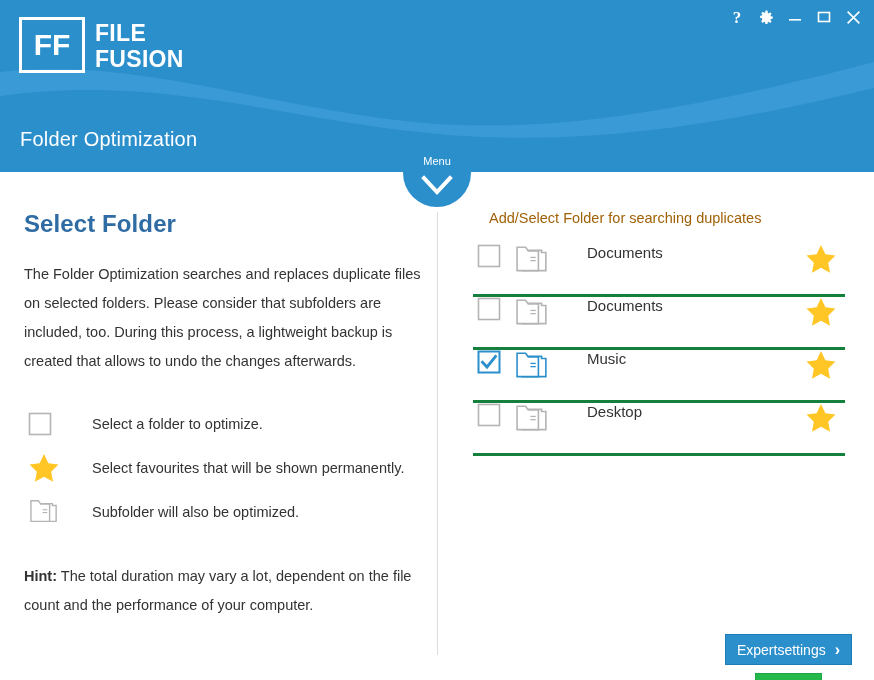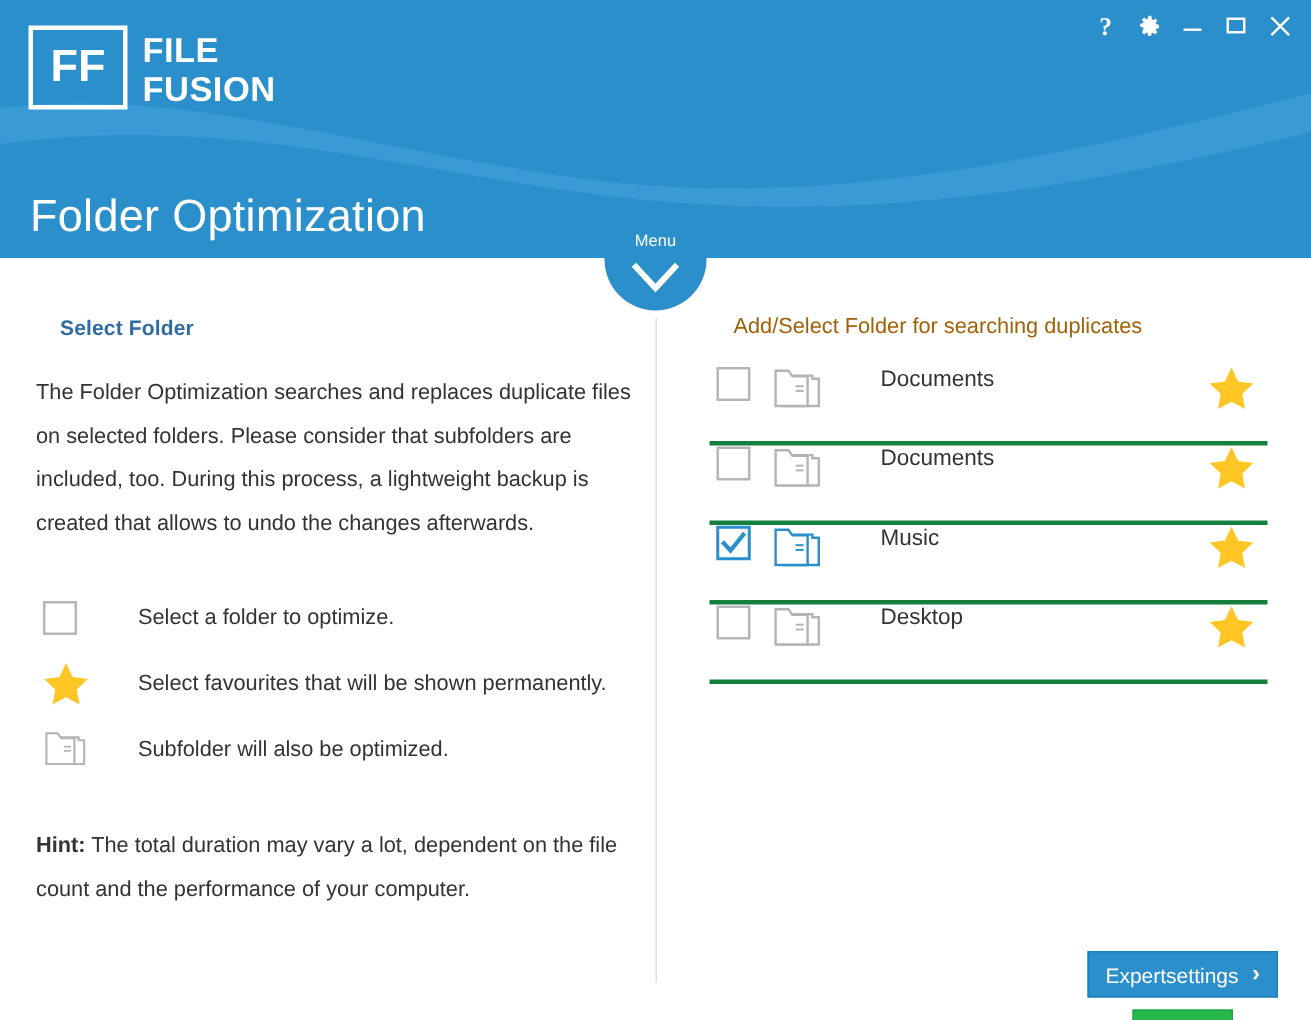--- a/index.html
+++ b/index.html
@@ -77,21 +77,21 @@
     font-weight: bold;
     font-size: 23px;
     line-height: 26px;
     letter-spacing: 0.3px;
     padding-top: 3px;
   }
   .page-title {
     position: absolute;
     left: 20px; top: 128px;
     color: #ffffff;
-    font-size: 30px;
+    font-size: 20px;
     font-weight: normal;
     z-index: 4;
     letter-spacing: 0.2px;
   }
 
   
   .menu-tab {
     position: absolute;
     left: 403px; top: 150px;
     width: 68px; height: 57px;
@@ -134,23 +134,23 @@
   }
 
   
   .left-panel {
     position: absolute;
     left: 24px; top: 38px;
     width: 398px;
   }
   .panel-heading {
     color: #2f6ca3;
-    font-size: 14px;
+    font-size: 24px;
     font-weight: bold;
-    margin: 0 0 22px 16px;
+    margin: 0 0 22px 0;
     letter-spacing: 0.1px;
   }
   .panel-body {
     color: #333333;
     font-size: 14.5px;
     line-height: 29px;
     margin: 0;
   }
 
   .legend {

